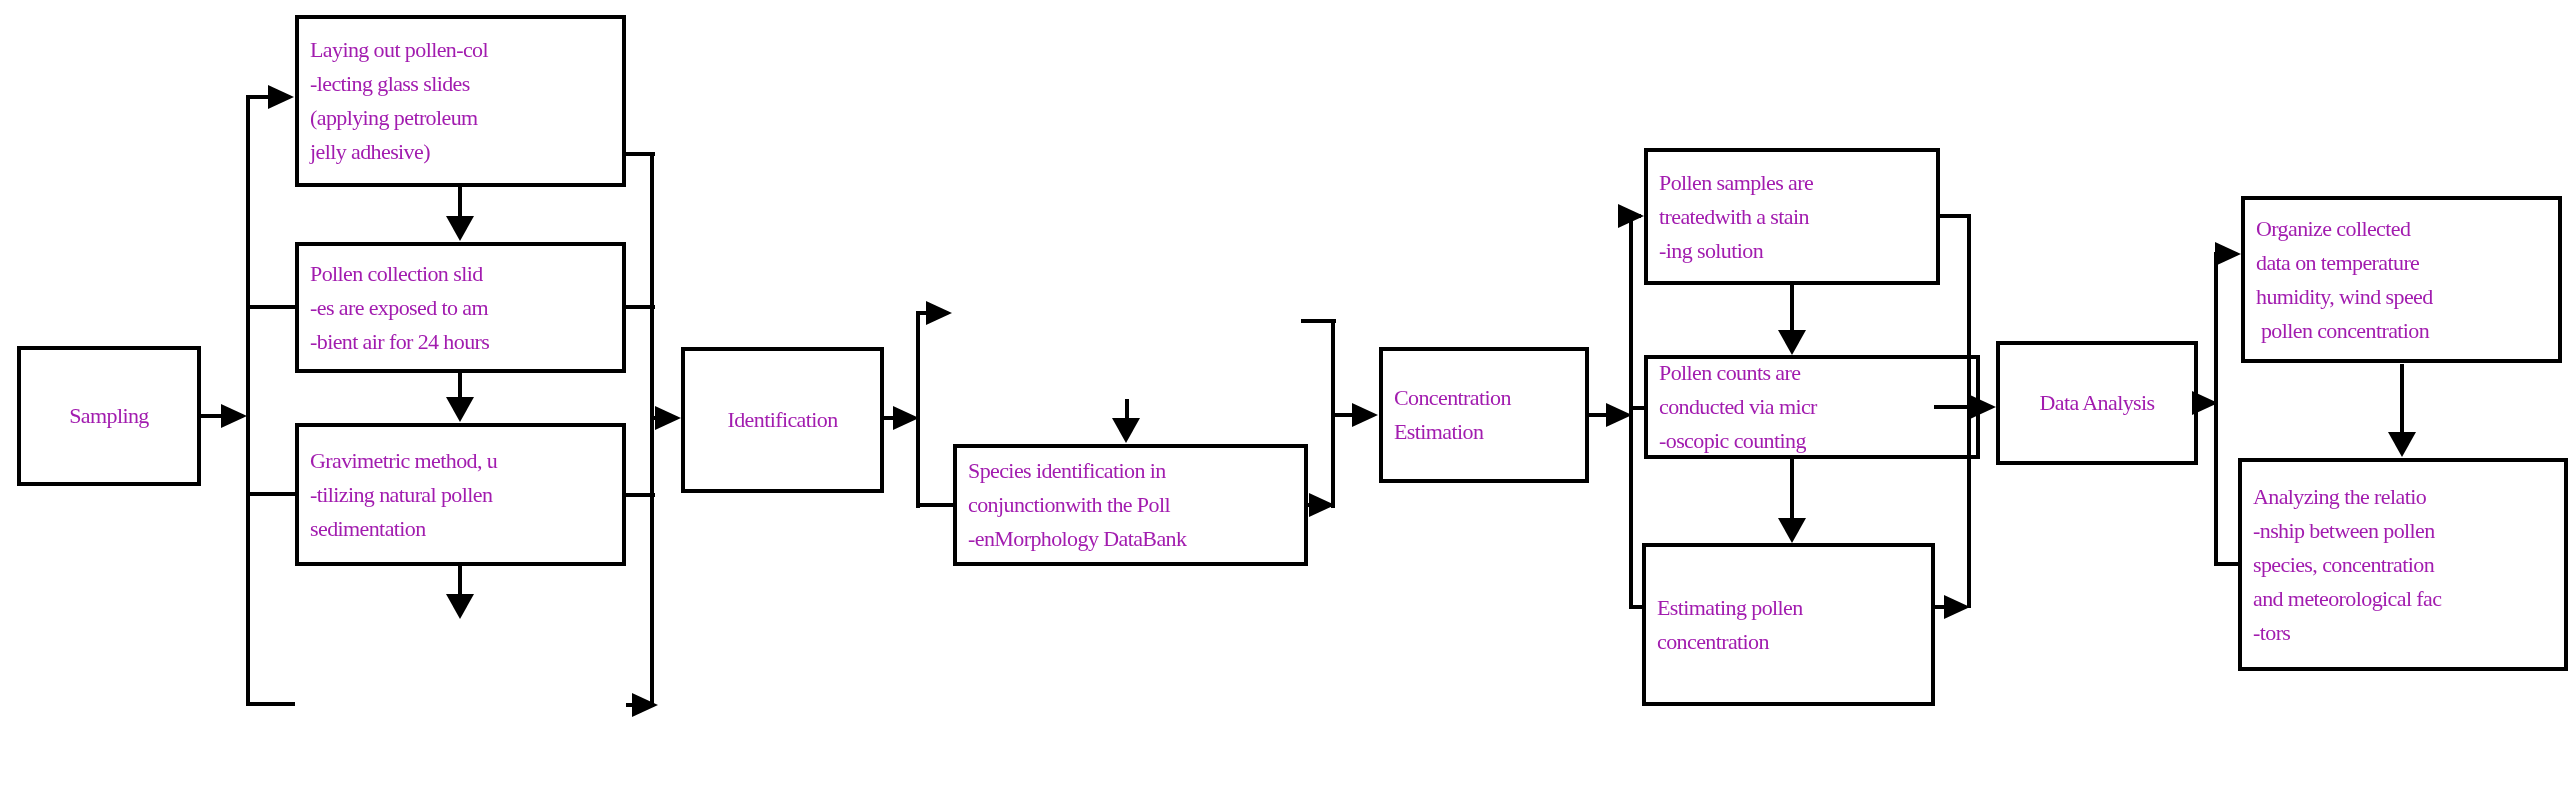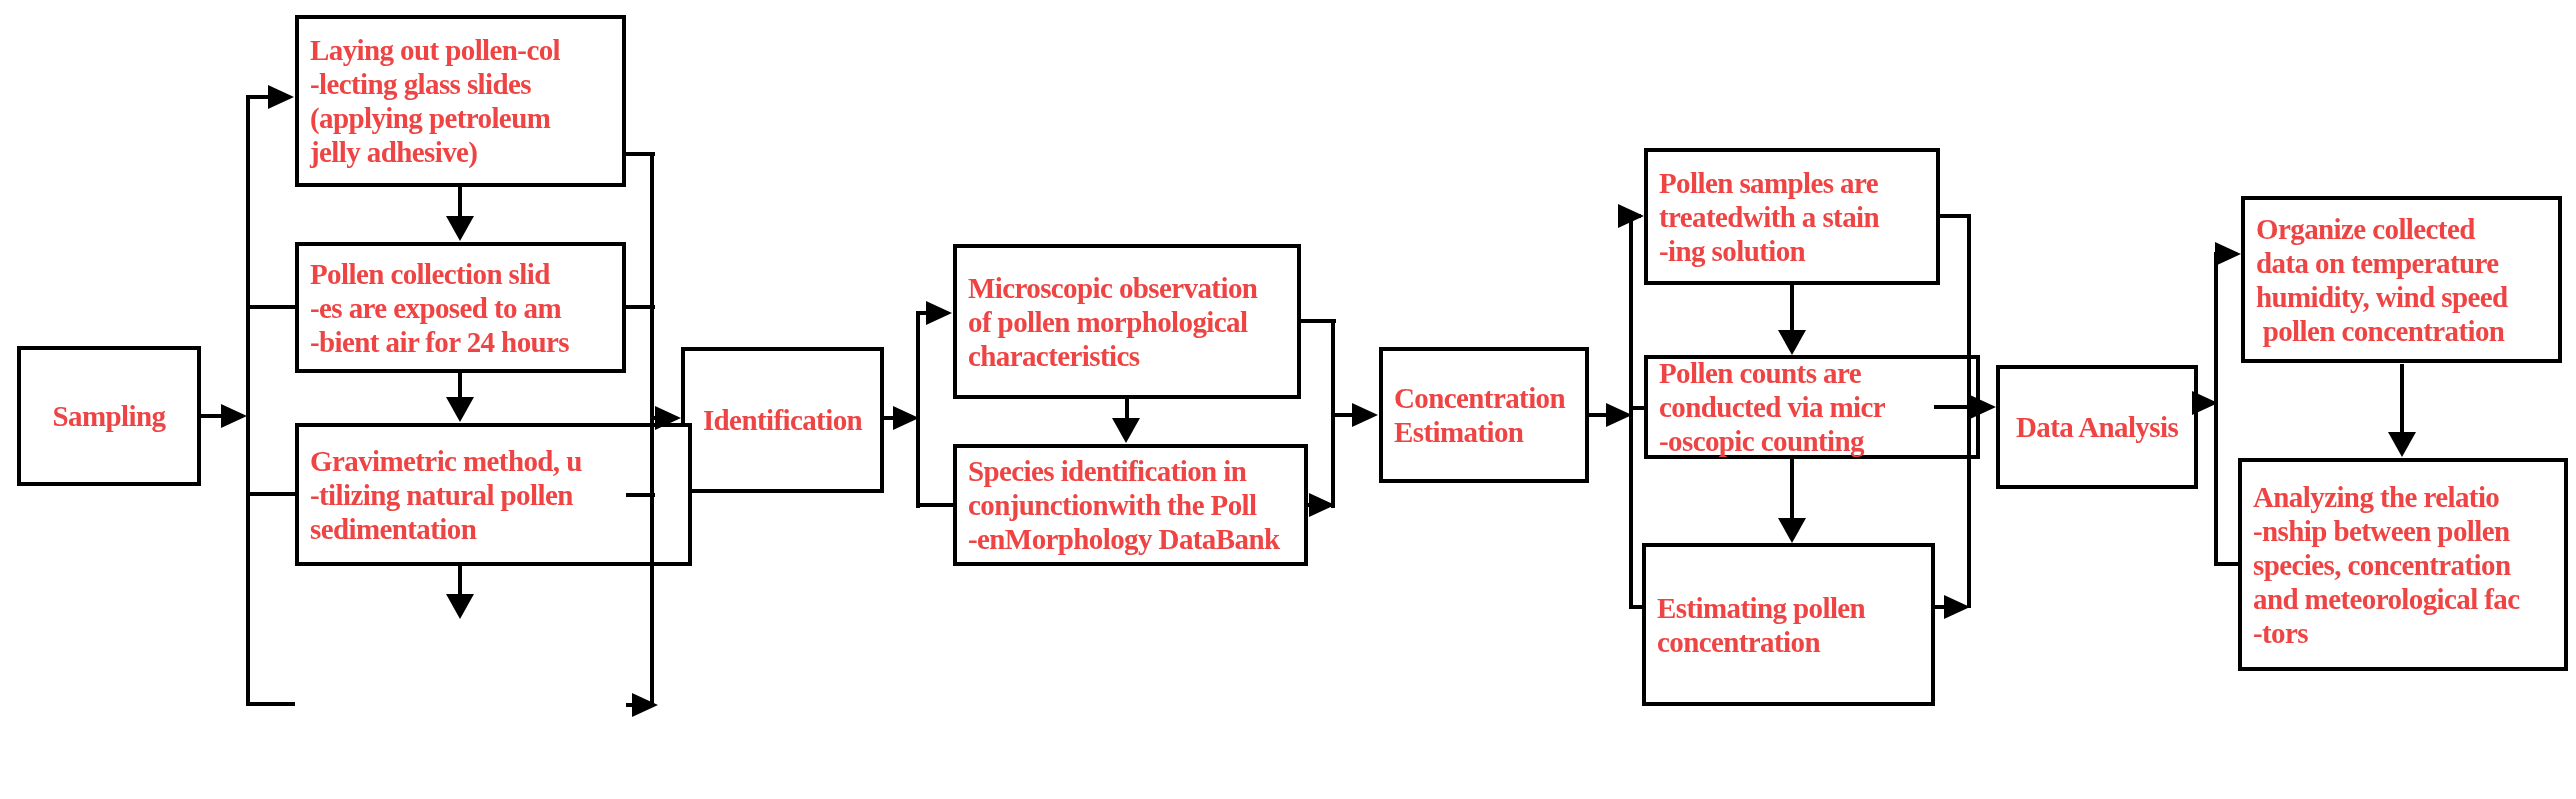--- a/index.html
+++ b/index.html
@@ -16,25 +16,25 @@
     background:#fff;
     box-sizing:border-box;
     display:flex;
     flex-direction:column;
     justify-content:center;
     align-items:flex-start;
     padding-left:11px;
     padding-right:3.6px;
   }
   .node .txt{
-    font-weight:bold;
-    font-size:29px;
+    font-weight:normal;
+    font-size:22px;
     line-height:34px;
     letter-spacing:-0.6px;
-    color:#ef4444;
+    color:#a21caf;
     white-space:pre-wrap;
   }
   .node.center{
     align-items:center;
     padding-left:0;padding-right:0;
     text-align:center;
   }
   .hline,.vline{position:absolute;background:#000;}
   .hline{height:4.2px;}
   .vline{width:4.2px;}
@@ -62,46 +62,41 @@
 
   <div class="node center" style="left:681px;top:347px;width:203px;height:146px;">
     <div class="txt">Identification</div>
   </div>
 
   <div class="node" style="left:1379px;top:347px;width:210px;height:136px;">
     <div class="txt">Concentration
 Estimation</div>
   </div>
 
-  <div class="node center" style="left:1996px;top:341px;width:202px;height:124px;margin-top:24px;">
+  <div class="node center" style="left:1996px;top:341px;width:202px;height:124px;">
     <div class="txt">Data Analysis</div>
   </div>
 
   <div class="node" style="left:295px;top:15px;width:331px;height:172px;">
     <div class="txt">Laying out pollen-col
 -lecting glass slides
 (applying petroleum
 jelly adhesive)</div>
   </div>
   <div class="node" style="left:295px;top:242px;width:331px;height:131px;">
     <div class="txt">Pollen collection slid
 -es are exposed to am
 -bient air for 24 hours</div>
   </div>
-  <div class="node" style="left:295px;top:423px;width:397px;height:143px;">
+  <div class="node" style="left:295px;top:423px;width:331px;height:143px;">
     <div class="txt">Gravimetric method, u
 -tilizing natural pollen
 sedimentation</div>
   </div>
 
-  <div class="node" style="left:953px;top:244px;width:348px;height:155px;">
-    <div class="txt">Microscopic observation
-of pollen morphological
-characteristics</div>
-  </div>
   <div class="node" style="left:953px;top:444px;width:355px;height:122px;">
     <div class="txt">Species identification in
 conjunctionwith the Poll
 -enMorphology DataBank</div>
   </div>
 
   <div class="node" style="left:1644px;top:148px;width:296px;height:137px;">
     <div class="txt">Pollen samples are
 treatedwith a stain
 -ing solution</div>

